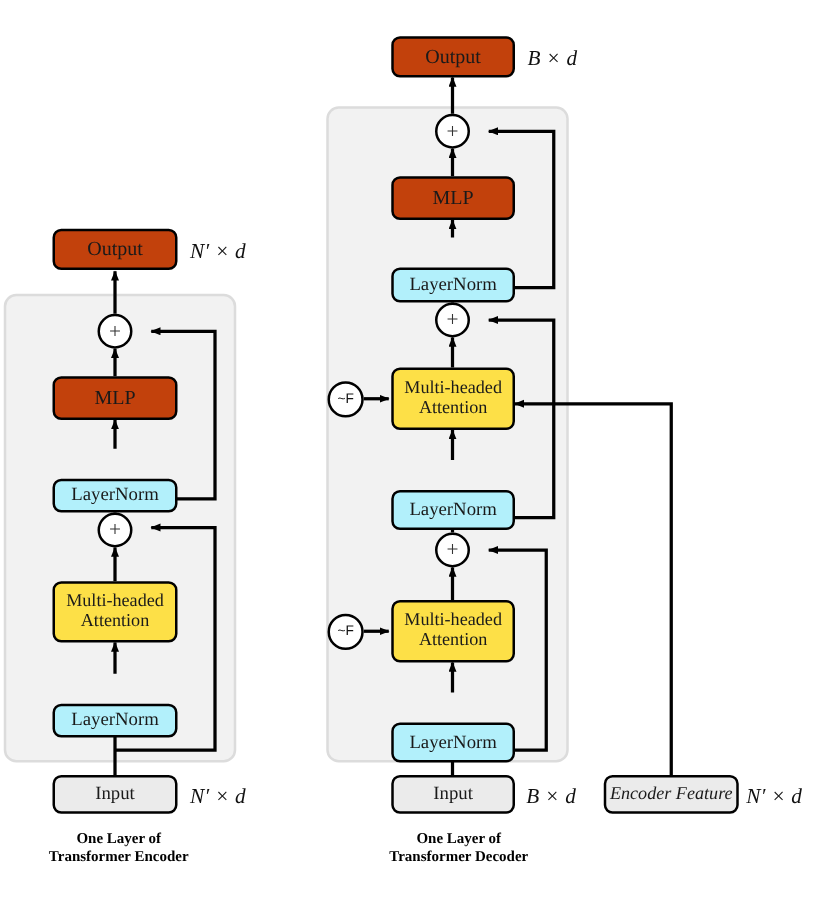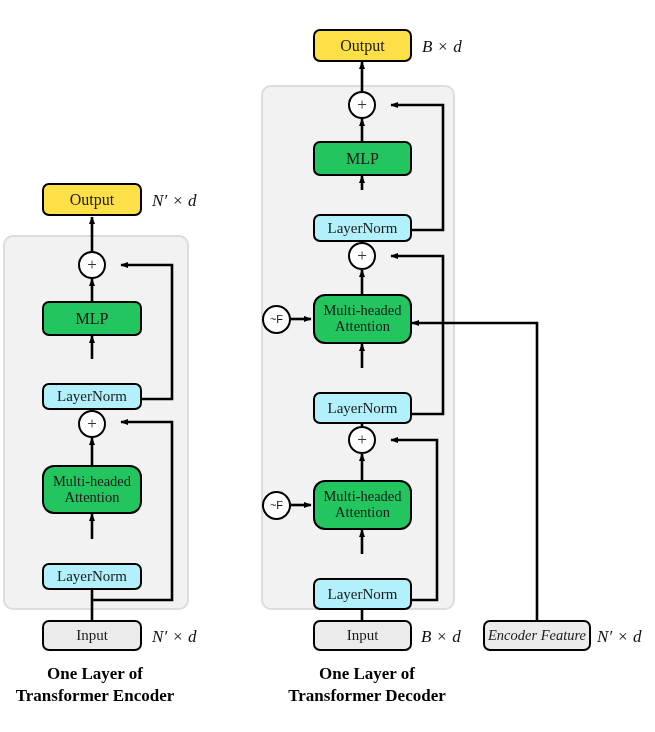--- a/index.html
+++ b/index.html
@@ -6,40 +6,40 @@
   body{width:655px;height:732px;position:relative;overflow:hidden;
        font-family:"Liberation Serif","DejaVu Serif",serif;}
   #stage{position:absolute;left:0;top:0;width:655px;height:732px;}
   svg.layer{position:absolute;left:0;top:0;width:655px;height:732px;}
 
   .node{position:absolute;box-sizing:border-box;border:2.2px solid #000;
         border-radius:7px;display:flex;align-items:center;justify-content:center;
         text-align:center;color:#1a1a1a;line-height:1.08;}
   .node span{display:block;}
 
-  .n-out   {background:#fde047;}
-  .n-mlp   {background:#22c55e;}
+  .n-out   {background:#c2410c;}
+  .n-mlp   {background:#c2410c;}
   .n-ln    {background:#b2f0fb;margin-top:24px;}
-  .n-att   {background:#22c55e;border-radius:12px;}
+  .n-att   {background:#fde047;}
   .n-in    {background:#ebebeb;justify-content:center;}
 
   .dimlab{position:absolute;font-style:italic;font-size:17px;color:#111;
           white-space:nowrap;letter-spacing:.2px;}
 
   .plus{position:absolute;box-sizing:border-box;border:2.4px solid #000;
         border-radius:50%;background:#fff;display:flex;align-items:center;
         justify-content:center;font-size:17px;color:#333;line-height:1;
         padding-bottom:2px;}
 
   .fnode{position:absolute;box-sizing:border-box;border:2.2px solid #000;
          border-radius:50%;background:#fff;display:flex;align-items:center;
          justify-content:center;font-size:11px;color:#111;line-height:1;
          font-family:"Liberation Sans",sans-serif;}
 
-  .caption{position:absolute;text-align:center;font-weight:bold;font-size:17px;
+  .caption{position:absolute;text-align:center;font-weight:bold;font-size:12px;
            color:#000;line-height:1.28;white-space:pre-line;}
 </style>
 </head>
 <body>
 
 <div id="stage">
 
   <svg class="layer" viewBox="0 0 655 732" xmlns="http://www.w3.org/2000/svg">
     <defs>
       <marker id="ah" markerWidth="9" markerHeight="9" refX="7.4" refY="3.2" orient="auto" markerUnits="userSpaceOnUse">

